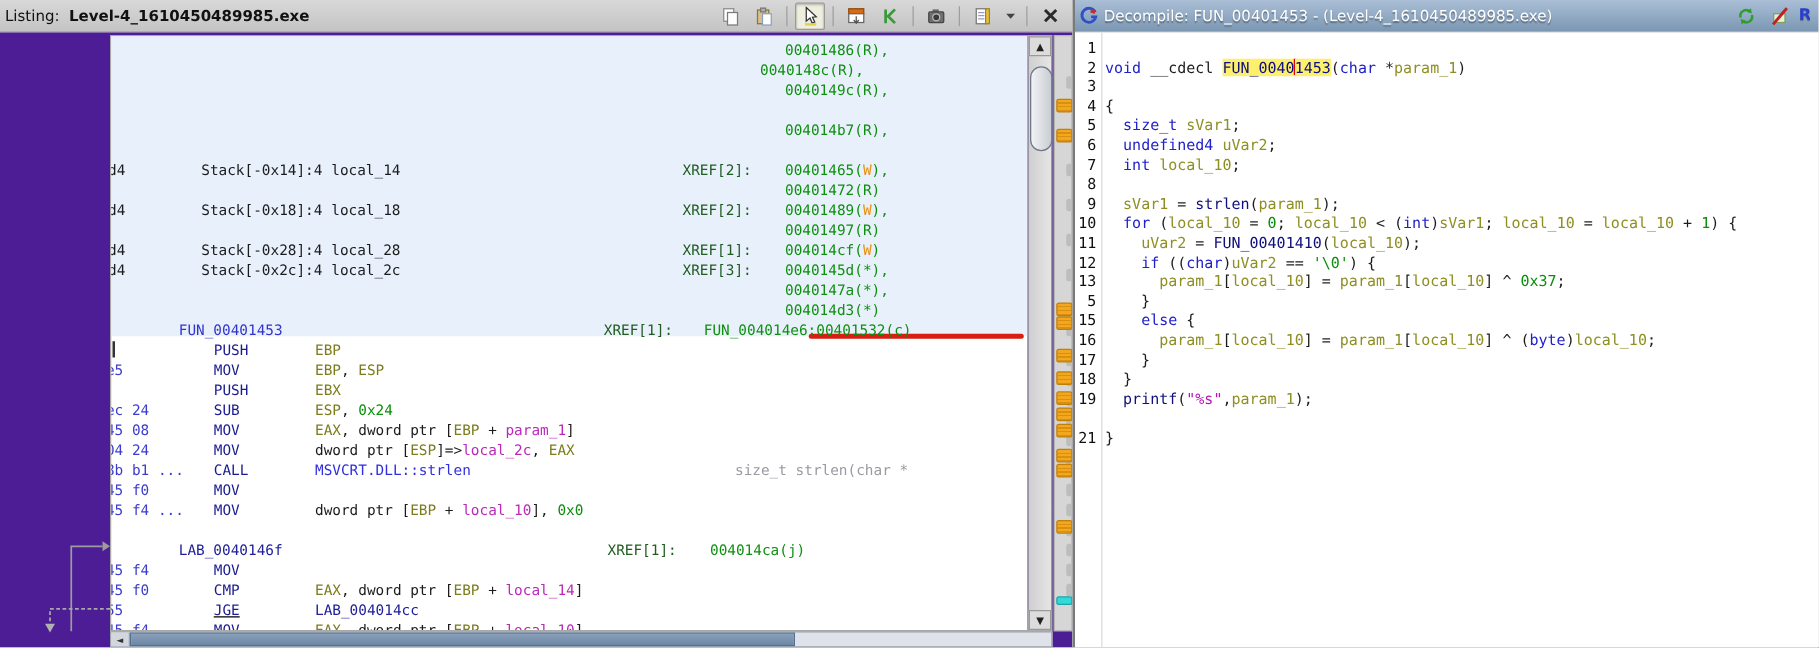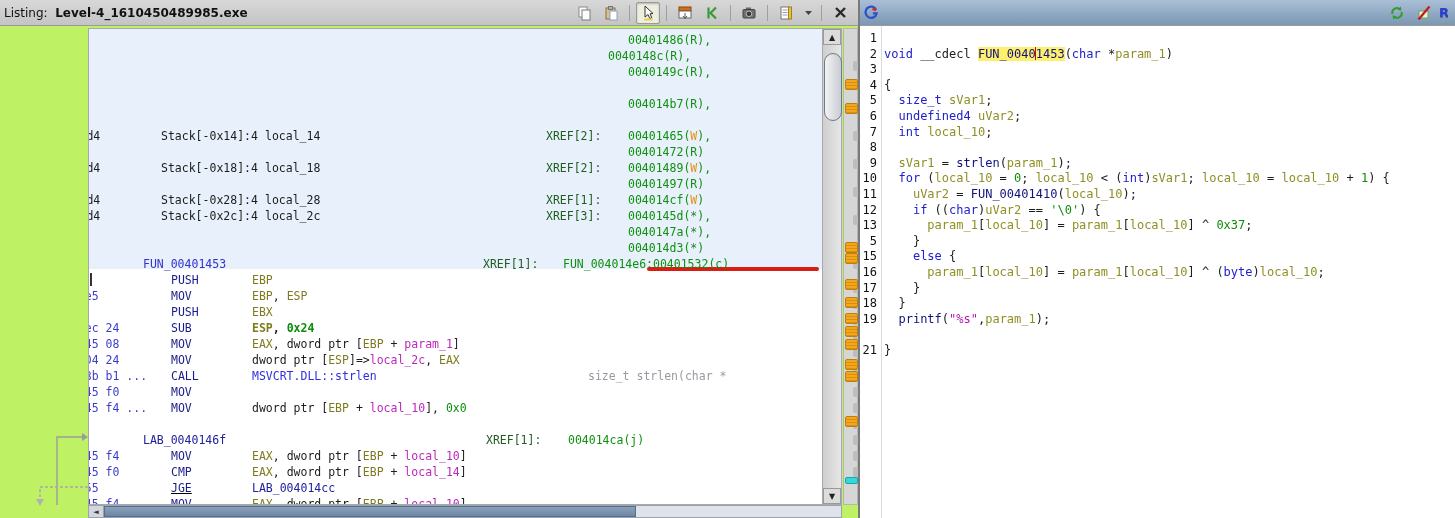--- a/index.html
+++ b/index.html
@@ -10,21 +10,21 @@
   .titlebar{position:absolute;left:0;top:0;right:0;height:26px;display:flex;align-items:center;
             border-bottom:1px solid #9a9a9a;box-sizing:border-box;}
   .titlebar.gray{background:linear-gradient(#d8d8d8,#c4c4c4);color:#111;}
   .titlebar .title{font-size:12px;padding-left:4px;white-space:nowrap;}
   .titlebar .title b{font-weight:700;}
   .tools{margin-left:auto;display:flex;align-items:center;gap:3px;padding-right:6px;}
   .tbtn{width:22px;height:20px;display:flex;align-items:center;justify-content:center;border:1px solid transparent;}
   .tbtn.pressed{background:#efefdf;border:1px solid #999;border-radius:2px;box-shadow:inset 0 1px 2px rgba(0,0,0,.25);}
   .tsep{width:1px;height:16px;background:#9f9f9f;margin:0 3px;}
   
-  .left-body{position:absolute;left:0;top:26px;width:858px;height:492px;background:#bef264;}
+  .left-body{position:absolute;left:0;top:26px;width:858px;height:492px;background:#4c1d95;}
   .listing-view{position:absolute;left:88px;top:2px;width:734px;height:477px;background:#ffffff;
                 border:1px solid #a8a8a8;border-right:none;box-sizing:border-box;overflow:hidden;
                 font-family:"DejaVu Sans Mono",monospace;font-size:11.5px;}
   .sel-band{position:absolute;left:0;top:0;width:100%;height:240px;background:#e7f0fb;}
   .lrow{position:absolute;left:0;height:16px;width:100%;}
   .run{position:absolute;top:0;white-space:pre;line-height:16px;}
   .red-underline{position:absolute;left:558px;top:238px;width:172px;height:4px;background:#d81d12;border-radius:2px;}
   .caret-listing{position:absolute;left:1px;top:244px;width:1.5px;height:13px;background:#333;}
   
   .flow-gutter{position:absolute;left:0;top:0;width:88px;height:492px;}
@@ -218,21 +218,21 @@
             <span class="run" style="left: 82px;"><span style="color: rgb(27, 27, 143);">MOV</span></span>
             <span class="run" style="left: 163px;"><span style="color: rgb(124, 124, 31);">EBP</span><span style="color: rgb(28, 28, 28);">, </span><span style="color: rgb(124, 124, 31);">ESP</span></span>
           </div>
           <div class="lrow" style="top: 275px;">
             <span class="run" style="left: 82px;"><span style="color: rgb(27, 27, 143);">PUSH</span></span>
             <span class="run" style="left: 163px;"><span style="color: rgb(124, 124, 31);">EBX</span></span>
           </div>
           <div class="lrow" style="top: 291px;">
             <span class="run" style="left: -25px;"><span style="color: rgb(60, 60, 205);">83 ec 24</span></span>
             <span class="run" style="left: 82px;"><span style="color: rgb(27, 27, 143);">SUB</span></span>
-            <span class="run" style="left: 163px; font-weight: bold;"><span style="color: rgb(124, 124, 31);">ESP</span><span style="color: rgb(28, 28, 28);">, </span><span style="color: rgb(10, 143, 10);">0x24</span></span>
+            <span class="run" style="left: 163px;"><span style="color: rgb(124, 124, 31);">ESP</span><span style="color: rgb(28, 28, 28);">, </span><span style="color: rgb(10, 143, 10);">0x24</span></span>
           </div>
           <div class="lrow" style="top: 307px;">
             <span class="run" style="left: -25px;"><span style="color: rgb(60, 60, 205);">8b 45 08</span></span>
             <span class="run" style="left: 82px;"><span style="color: rgb(27, 27, 143);">MOV</span></span>
             <span class="run" style="left: 163px;"><span style="color: rgb(124, 124, 31);">EAX</span><span style="color: rgb(28, 28, 28);">, dword ptr [</span><span style="color: rgb(124, 124, 31);">EBP</span><span style="color: rgb(28, 28, 28);"> + </span><span style="color: rgb(187, 41, 187);">param_1</span><span style="color: rgb(28, 28, 28);">]</span></span>
           </div>
           <div class="lrow" style="top: 323px;">
             <span class="run" style="left: -25px;"><span style="color: rgb(60, 60, 205);">89 04 24</span></span>
             <span class="run" style="left: 82px;"><span style="color: rgb(27, 27, 143);">MOV</span></span>
             <span class="run" style="left: 163px;"><span style="color: rgb(28, 28, 28);">dword ptr [</span><span style="color: rgb(124, 124, 31);">ESP</span><span style="color: rgb(28, 28, 28);">]=&gt;</span><span style="color: rgb(187, 41, 187);">local_2c</span><span style="color: rgb(28, 28, 28);">, </span><span style="color: rgb(124, 124, 31);">EAX</span></span>
@@ -253,21 +253,20 @@
             <span class="run" style="left: 163px;"><span style="color: rgb(28, 28, 28);">dword ptr [</span><span style="color: rgb(124, 124, 31);">EBP</span><span style="color: rgb(28, 28, 28);"> + </span><span style="color: rgb(187, 41, 187);">local_10</span><span style="color: rgb(28, 28, 28);">], </span><span style="color: rgb(10, 143, 10);">0x0</span></span>
           </div>
           <div class="lrow" style="top: 403px;">
             <span class="run" style="left: 54px;"><span style="color: rgb(32, 32, 156);">LAB_0040146f</span></span>
             <span class="run" style="left: 397px;"><span style="color: rgb(33, 92, 33);">XREF[1]:</span></span>
             <span class="run" style="left: 479px;"><span style="color: rgb(16, 144, 16);">004014ca(j)</span></span>
           </div>
           <div class="lrow" style="top: 419px;">
             <span class="run" style="left: -25px;"><span style="color: rgb(60, 60, 205);">8b 45 f4</span></span>
             <span class="run" style="left: 82px;"><span style="color: rgb(27, 27, 143);">MOV</span></span>
-            <span class="run" style="left: 163px;"><span style="color: rgb(124, 124, 31);">EAX</span><span style="color: rgb(28, 28, 28);">, dword ptr [</span><span style="color: rgb(124, 124, 31);">EBP</span><span style="color: rgb(28, 28, 28);"> + </span><span style="color: rgb(187, 41, 187);">local_10</span><span style="color: rgb(28, 28, 28);">]</span></span>
           </div>
           <div class="lrow" style="top: 435px;">
             <span class="run" style="left: -25px;"><span style="color: rgb(60, 60, 205);">3b 45 f0</span></span>
             <span class="run" style="left: 82px;"><span style="color: rgb(27, 27, 143);">CMP</span></span>
             <span class="run" style="left: 163px;"><span style="color: rgb(124, 124, 31);">EAX</span><span style="color: rgb(28, 28, 28);">, dword ptr [</span><span style="color: rgb(124, 124, 31);">EBP</span><span style="color: rgb(28, 28, 28);"> + </span><span style="color: rgb(187, 41, 187);">local_14</span><span style="color: rgb(28, 28, 28);">]</span></span>
           </div>
           <div class="lrow" style="top: 451px;">
             <span class="run" style="left: -25px;"><span style="color: rgb(60, 60, 205);">7d 55</span></span>
             <span class="run" style="left: 82px; text-decoration: underline;"><span style="color: rgb(27, 27, 143);">JGE</span></span>
             <span class="run" style="left: 163px;"><span style="color: rgb(32, 32, 156);">LAB_004014cc</span></span>
@@ -328,20 +327,21 @@
   </section>
 
   <section class="panel-right">
     <header class="titlebar blue">
       <span style="margin-left:4px;display:flex;align-items:center">
         <svg width="15" height="15" viewBox="0 0 16 16">
             <path d="M13 5 A6 6 0 1 0 13.5 9 L9.5 9" stroke="#3150c8" stroke-width="2.4" fill="none"></path>
             <rect x="9" y="3" width="4" height="3" fill="#c23030" transform="rotate(20 11 4.5)"></rect>
           </svg>
       </span>
+      <span class="title">Decompile: FUN_00401453 - (Level-4_1610450489985.exe)</span>
       <div class="tools">
         <div class="tbtn">
           <svg width="16" height="16" viewBox="0 0 16 16">
               <path d="M3.5 9 A4.5 4.5 0 0 1 11 4.5" stroke="#2e9e2e" stroke-width="2" fill="none"></path>
               <path d="M11.8 1.5 L12.4 5.8 L8.4 4.4 Z" fill="#2e9e2e"></path>
               <path d="M12.5 7 A4.5 4.5 0 0 1 5 11.5" stroke="#2e9e2e" stroke-width="2" fill="none"></path>
               <path d="M4.2 14.5 L3.6 10.2 L7.6 11.6 Z" fill="#2e9e2e"></path>
             </svg>
         </div>
         <div class="tbtn">

